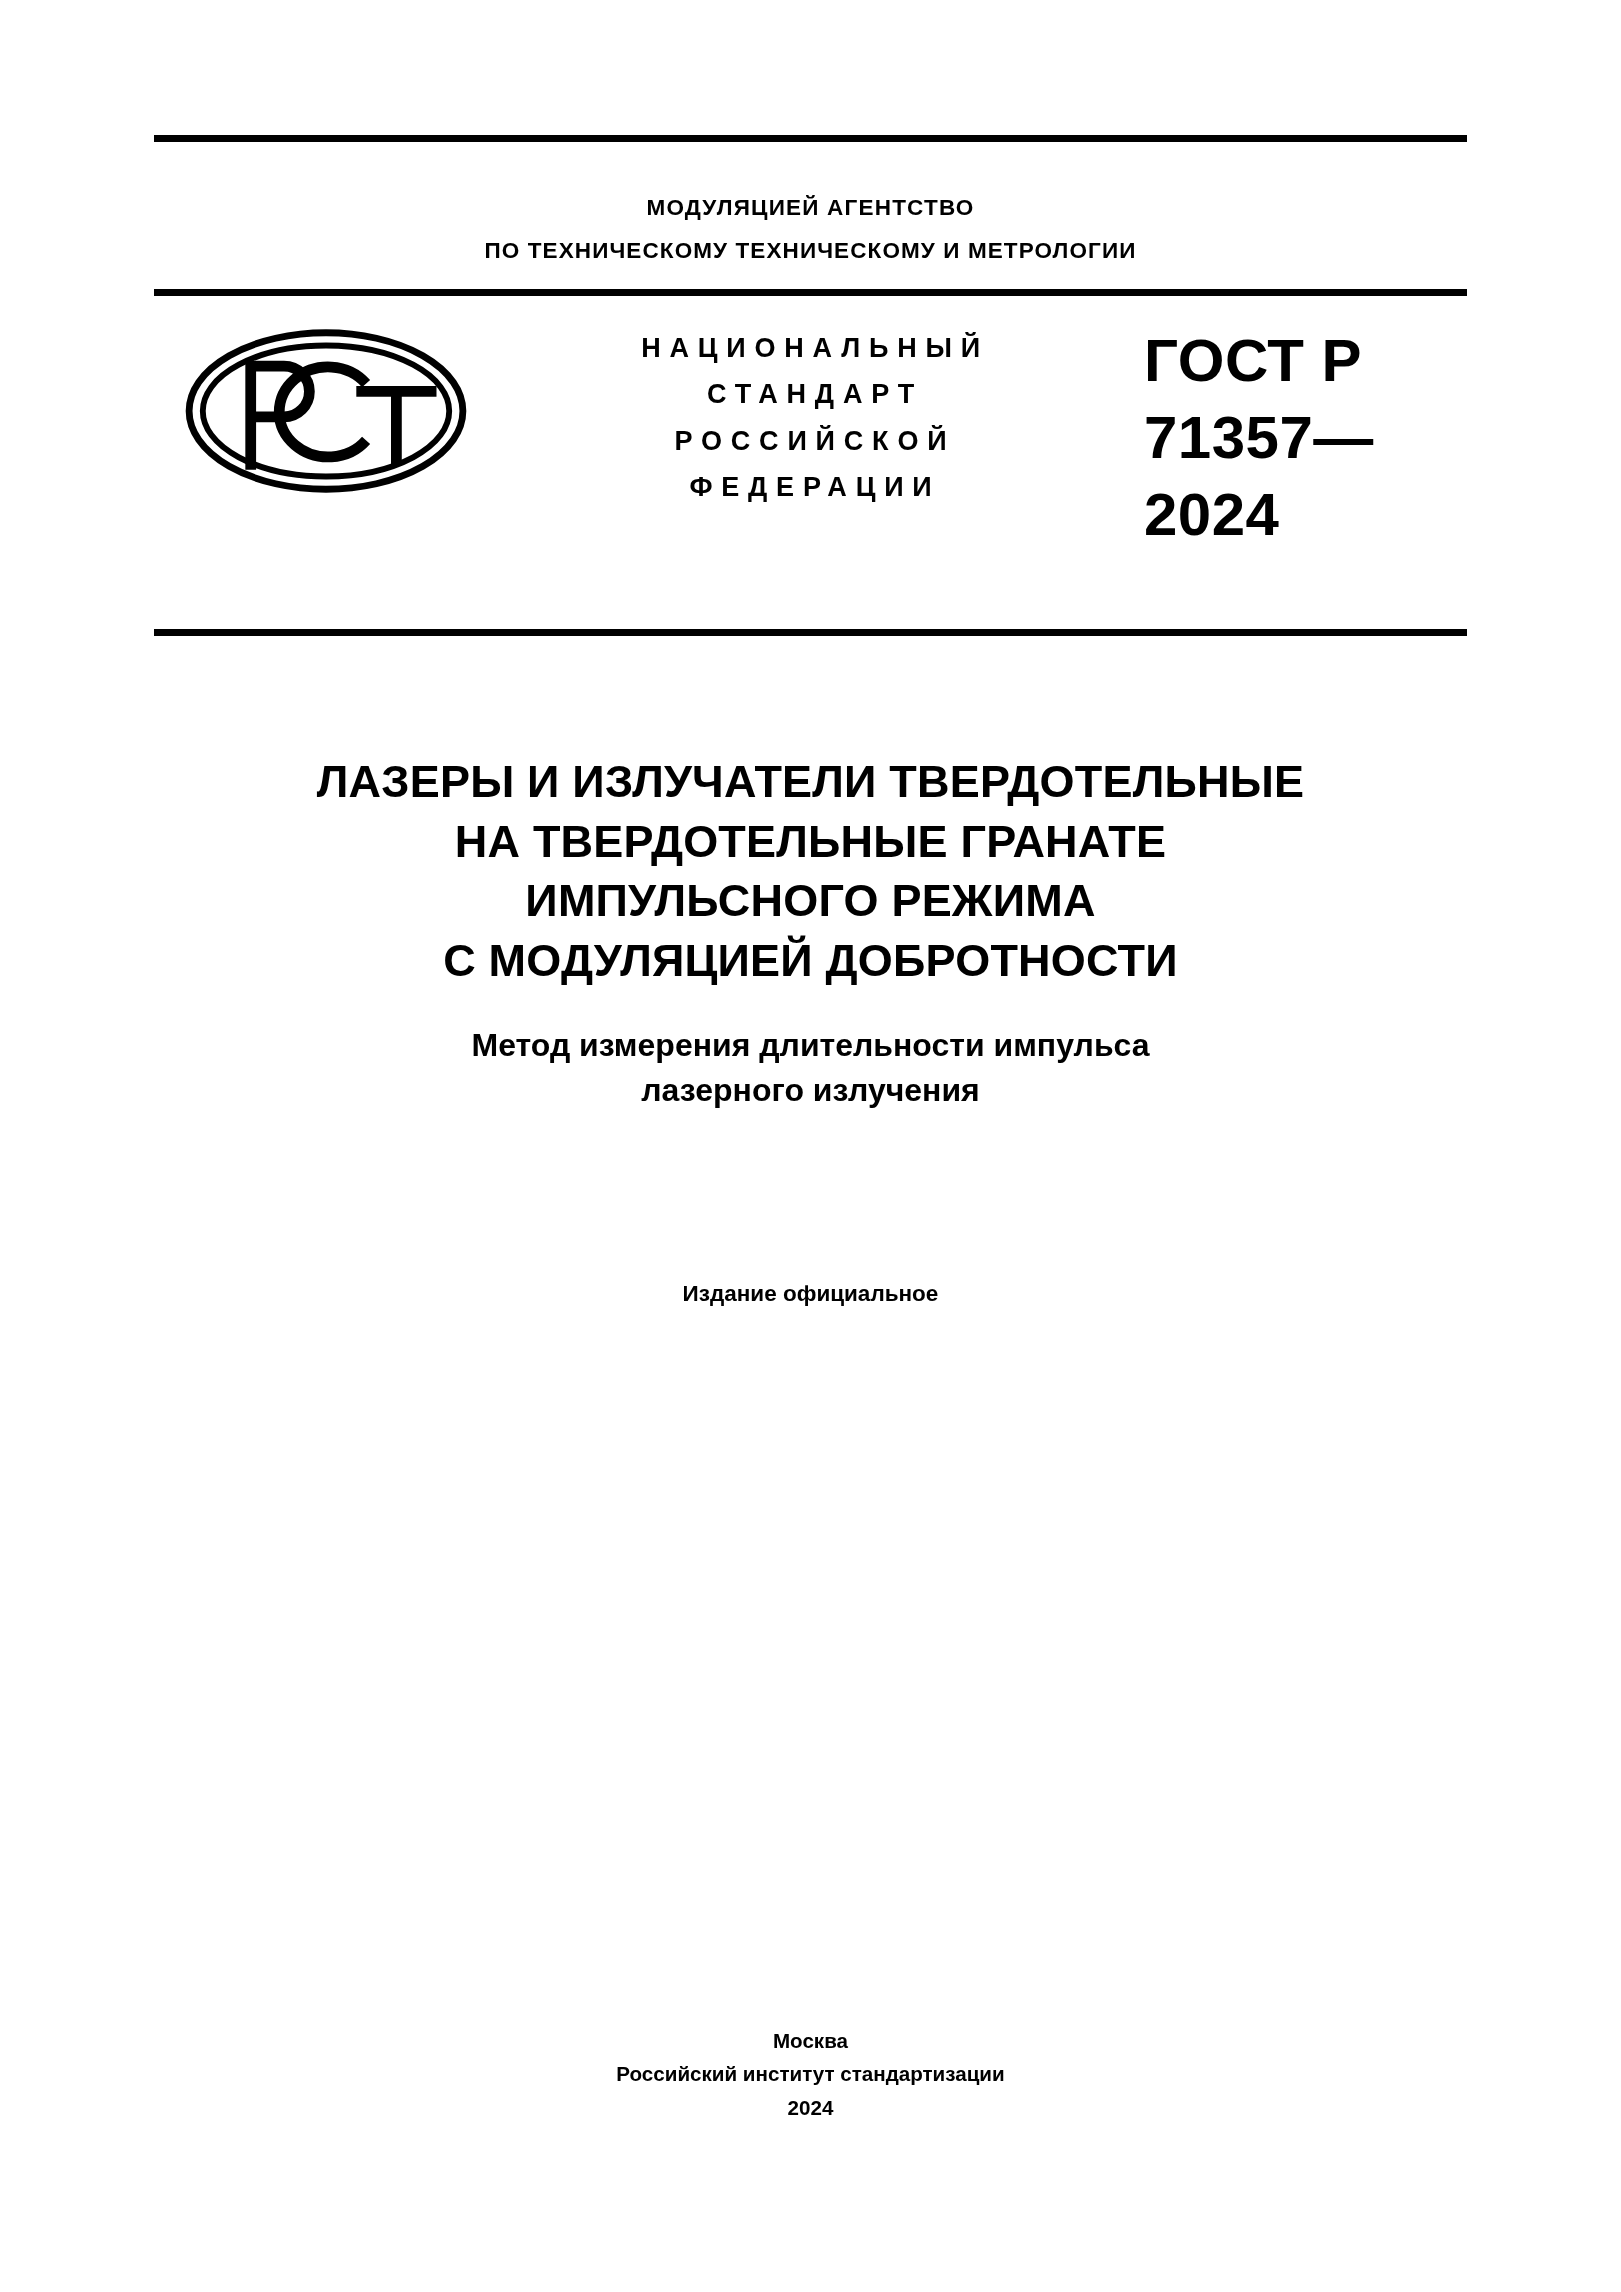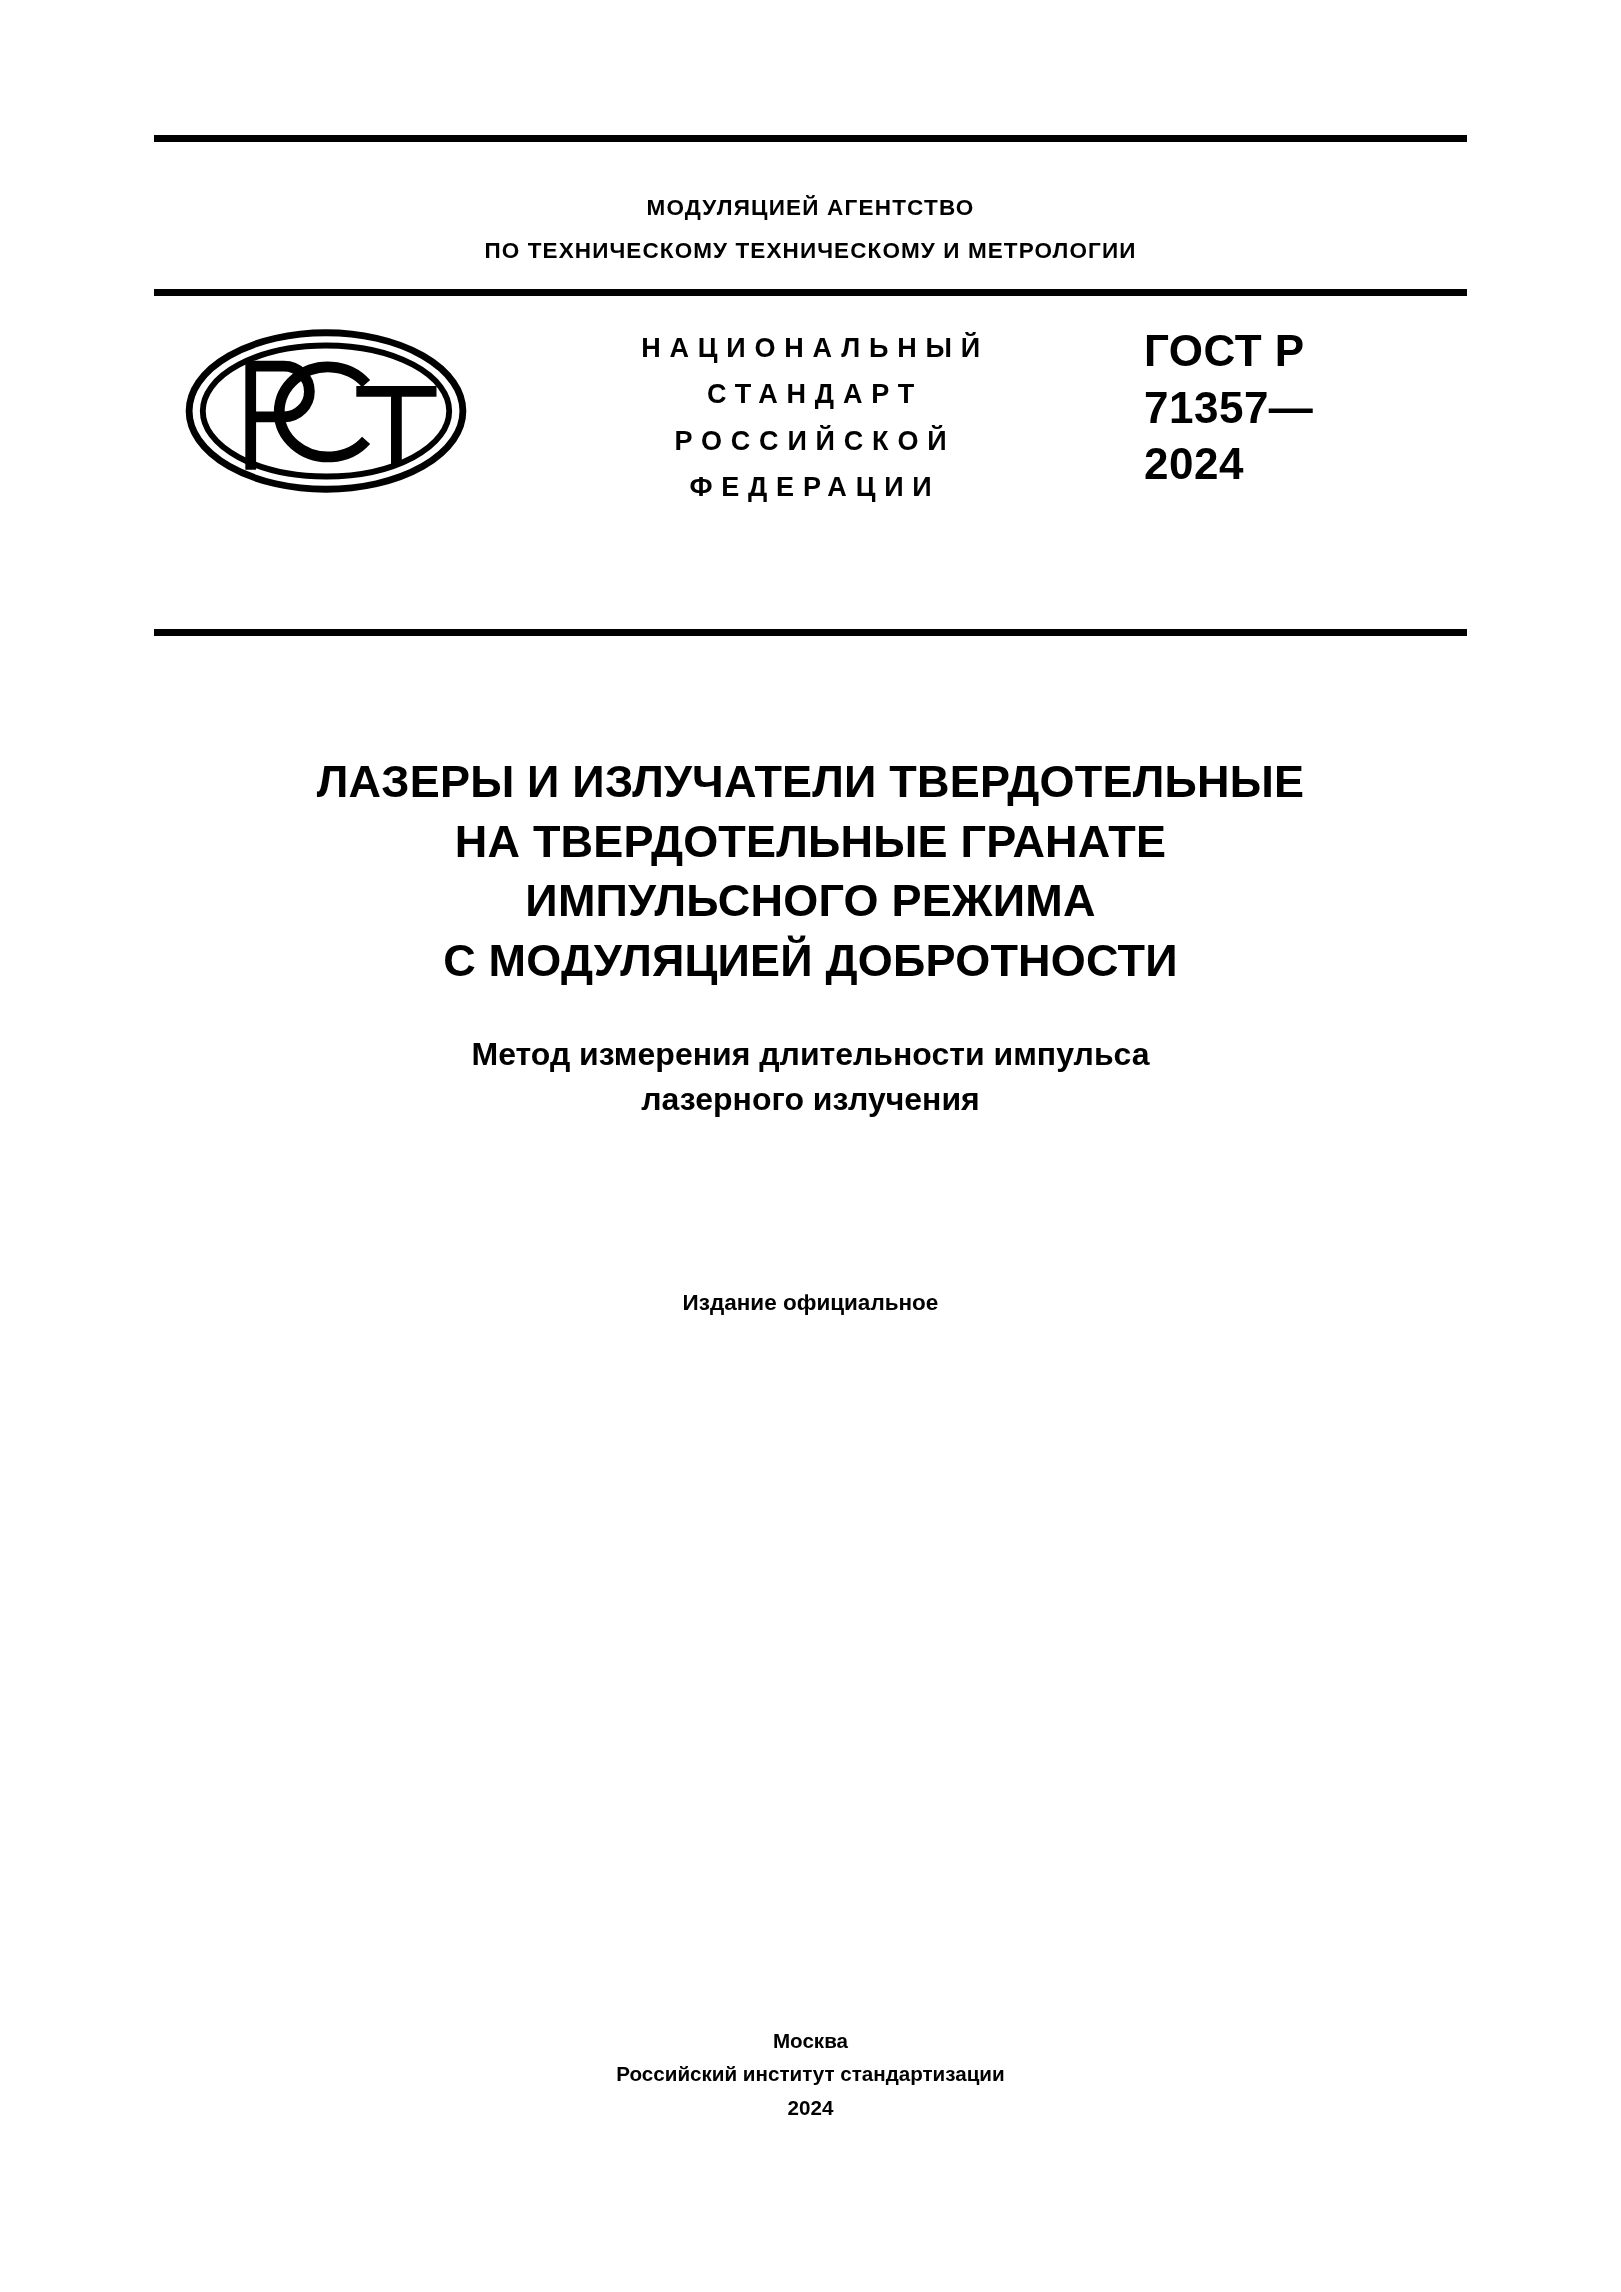--- a/index.html
+++ b/index.html
@@ -78,39 +78,39 @@
     line-height: 1.72;
   }
   .gost-block {
     position: absolute;
     left: 990px;
     top: 27.4px;
     width: 323px;
     text-align: left;
   }
   .gost-block div {
-    font-size: 44px;
+    font-size: 60px;
     font-weight: bold;
     line-height: 1.28;
     letter-spacing: 0.5px;
   }
 
   
   .title {
     text-align: center;
     margin: 116px auto 0 auto;
     width: 1313px;
     font-size: 45px;
     font-weight: bold;
     line-height: 1.33;
     letter-spacing: 0.2px;
   }
   .subtitle {
     text-align: center;
-    margin: 41px auto 0 auto;
+    margin: 32px auto 0 auto;
     width: 1176px;
     font-size: 32px;
     font-weight: bold;
     line-height: 1.42;
   }
   .official {
     text-align: center;
     margin-top: 167px;
     font-size: 22.5px;
     font-weight: bold;

